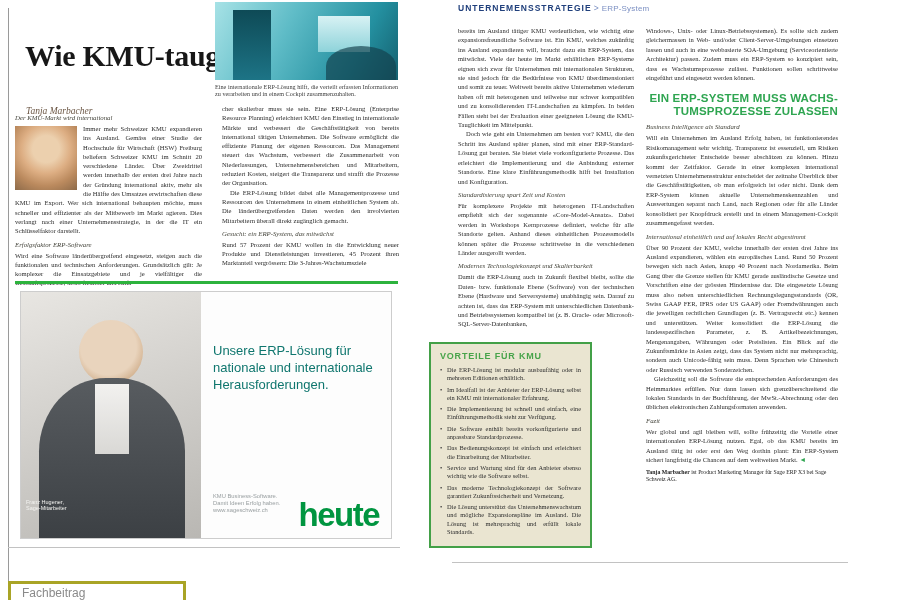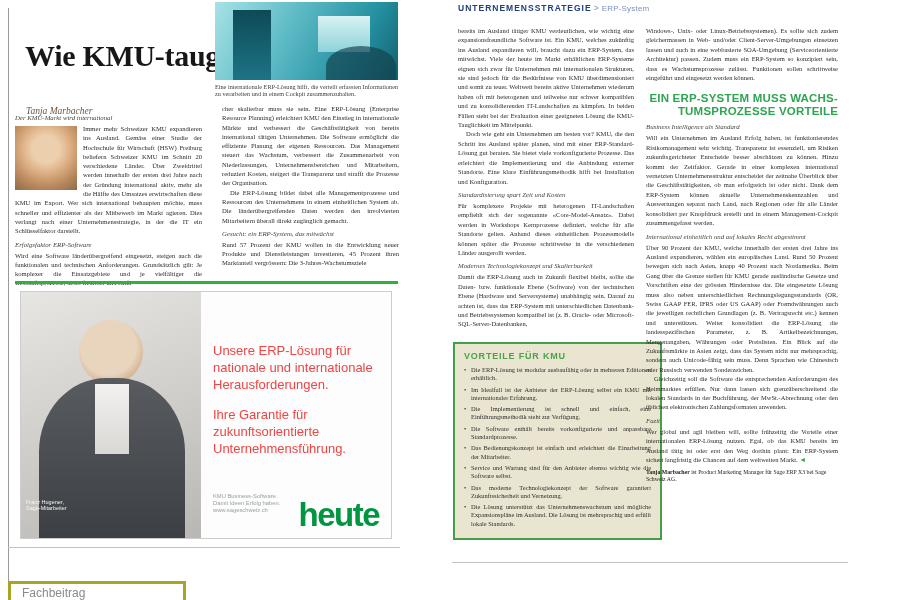--- a/index.html
+++ b/index.html
@@ -44,21 +44,21 @@
               background:linear-gradient(160deg,#e8e6e2 0%,#d3d1cd 45%,#b9b7b3 100%); }
   .ad-head { position:absolute; left:58px; top:28px; width:64px; height:64px; border-radius:50%;
              background:radial-gradient(circle at 46% 42%, #e9d4bd 0 55%, #cdaa86 80%, #b3906c 100%); }
   .ad-suit { position:absolute; left:18px; top:86px; width:146px; height:160px; border-radius:46% 46% 0 0;
              background:linear-gradient(180deg,#585c60,#3c4044); }
   .ad-shirt { position:absolute; left:74px; top:92px; width:34px; height:70px;
               background:linear-gradient(180deg,#f2f1ef,#d9d8d5); }
   .ad-credit { position:absolute; left:5px; bottom:26px; font-family:"Liberation Sans",sans-serif;
                font-size:5.5px; line-height:6.6px; color:#f3f3f0; }
   .ad-text { position:absolute; left:192px; top:50px; width:170px;
-             font-family:"Liberation Sans",sans-serif; color:#ef4444; font-size:13px; line-height:17px; }
+             font-family:"Liberation Sans",sans-serif; color:#0f766e; font-size:13px; line-height:17px; }
   .ad-text p + p { margin-top:13px; }
   .ad-small { position:absolute; left:192px; top:201px; font-family:"Liberation Sans",sans-serif;
               font-size:5.8px; line-height:7px; color:#9aa0a2; }
   .sage { position:absolute; right:12px; bottom:8px; font-family:"Liberation Sans",sans-serif;
           font-weight:bold; font-size:33px; line-height:30px; color:#009540; letter-spacing:-1.5px; }
 
   .footer-box { position:absolute; left:8px; top:581px; width:178px; height:46px;
                 border:3px solid #a9a426; background:#fff; padding:2px 0 0 11px; }
   .footer-label { font-family:"Liberation Sans",sans-serif; font-size:12px; color:#8a8a8a; }
   .footer-journal { font-size:13.5px; color:#141414; margin-top:1px; }
@@ -66,21 +66,21 @@
   
   .kicker { position:absolute; left:458px; top:3px; font-family:"Liberation Sans",sans-serif;
             font-size:8.5px; font-weight:bold; letter-spacing:1px; color:#21407c;text-align:right; }
   .kicker .sep { color:#7b8fc2; font-weight:normal; padding:0 2px; }
   .kicker .sub { color:#7b8fc2; font-weight:normal; font-size:8px; letter-spacing:0.2px; }
 
   .colA { left:458px; top:26px; width:176px; }
   .colB { left:646px; top:26px; width:192px; }
   .colA .body, .colB .body { font-size:6.5px; line-height:9.4px; }
 
-  .vbox { position:absolute; left:453px; top:342px; width:209px;
+  .vbox { position:absolute; left:429px; top:342px; width:163px;
           background:#eae5d1; border:2px solid #43a047; padding:7px 9px 7px; }
   .vbox-title { font-family:"Liberation Sans",sans-serif; font-weight:bold; font-size:9px;
                 letter-spacing:0.8px; color:#48a44b; margin-bottom:5px; }
   .vbox ul { list-style:none; }
   .vbox li { position:relative; font-size:6.4px; line-height:8.3px; padding-left:7px;
              margin-bottom:3px; text-align:justify; color:#2e2e2e; }
   .vbox li::before { content:"•"; position:absolute; left:0; top:0; }
 
   .green-head { font-family:"Liberation Sans",sans-serif; font-weight:bold; font-size:11.5px;
                 line-height:13px; letter-spacing:0.2px; color:#2fa551; margin:10px 0 5px;text-align:right; }
@@ -123,21 +123,20 @@
 
   <div class="ad">
     <div class="ad-photo">
       <div class="ad-head"></div>
       <div class="ad-suit"></div>
       <div class="ad-shirt"></div>
       <div class="ad-credit"><span>Franz Hugener,</span><br><span>Sage-Mitarbeiter</span></div>
     </div>
     <div class="ad-text">
       <p>Unsere ERP-Lösung für nationale und internationale Herausforderungen.</p>
-      <p>Ihre Garantie für zukunftsorientierte Unternehmensführung.</p>
     </div>
     <div class="ad-small"><span>KMU Business-Software.</span><br><span>Damit Ideen Erfolg haben.</span><br><span>www.sageschweiz.ch</span></div>
     <div class="sage">heute</div>
   </div>
 
   <div class="rule" style="left:8px; top:547px; width:392px; height:1px;"></div>
 
   <div class="footer-box">
     <div class="footer-label">Fachbeitrag</div>
     <div class="footer-journal">Swiss Export Journal</div>
@@ -163,21 +162,21 @@
       <li>Die Software enthält bereits vorkonfigurierte und anpassbare Standardprozesse.</li>
       <li>Das Bedienungskonzept ist einfach und erleichtert die Einarbeitung der Mitarbeiter.</li>
       <li>Service und Wartung sind für den Anbieter ebenso wichtig wie die Software selbst.</li>
       <li>Das moderne Technologiekonzept der Software garantiert Zukunftssicherheit und Vernetzung.</li>
       <li>Die Lösung unterstützt das Unternehmenswachstum und mögliche Expansionspläne im Ausland. Die Lösung ist mehrsprachig und erfüllt lokale Standards.</li>
     </ul>
   </div>
 
   <div class="col colB">
     <p class="body">Windows-, Unix- oder Linux-Betriebssystemen). Es sollte sich zudem gleichermassen in Web- und/oder Client-Server-Umgebungen einsetzen lassen und auch in eine webbasierte SOA-Umgebung (Serviceorientierte Architektur) passen. Zudem muss ein ERP-System so konzipiert sein, dass es Wachstumsprozesse zulässt. Funktionen sollen schrittweise eingeführt und eingesetzt werden können.</p>
-    <div class="green-head"><span>EIN ERP-SYSTEM MUSS WACHS-</span><br><span>TUMSPROZESSE VORTEILE</span></div>
+    <div class="green-head"><span>EIN ERP-SYSTEM MUSS WACHS-</span><br><span>TUMSPROZESSE ZULASSEN</span></div>
     <div class="subhead">Business Intelligence als Standard</div>
     <p class="body">Will ein Unternehmen im Ausland Erfolg haben, ist funktionierendes Risikomanagement sehr wichtig. Transparenz ist essenziell, um Risiken zukunftsgerichteter Entscheide besser abschätzen zu können. Hinzu kommt der Zeitfaktor. Gerade in einer komplexen international vernetzten Unternehmensstruktur entscheidet der zeitnahe Überblick über die Geschäftstätigkeiten, ob man erfolgreich ist oder nicht. Dank dem ERP-System können aktuelle Unternehmenskennzahlen und Auswertungen separat nach Land, nach Regionen oder für alle Länder konsolidiert per Knopfdruck erstellt und in einem Management-Cockpit zusammengefasst werden.</p>
     <div class="subhead">International einheitlich und auf lokales Recht abgestimmt</div>
     <p class="body">Über 90 Prozent der KMU, welche innerhalb der ersten drei Jahre ins Ausland expandieren, wählen ein europäisches Land. Rund 50 Prozent bewegen sich nach Asien, knapp 40 Prozent nach Nordamerika. Beim Gang über die Grenze stellen für KMU gerade ausländische Gesetze und Vorschriften eine der grössten Hindernisse dar. Die eingesetzte Lösung muss also neben unterschiedlichen Rechnungslegungsstandards (OR, Swiss GAAP FER, IFRS oder US GAAP) oder Fremdwährungen auch die jeweiligen rechtlichen Grundlagen (z. B. Vertragsrecht etc.) kennen und unterstützen. Weiter konsolidiert die ERP-Lösung die landesspezifischen Parameter, z. B. Artikelbezeichnungen, Mengenangaben, Währungen oder Preislisten. Ein Blick auf die Zukunftsmärkte in Asien zeigt, dass das System nicht nur mehrsprachig, sondern auch Unicode-fähig sein muss. Denn Sprachen wie Chinesisch oder Russisch verwenden Sonderzeichen.</p>
     <p class="body ind">Gleichzeitig soll die Software die entsprechenden Anforderungen des Heimmarktes erfüllen. Nur dann lassen sich grenzüberschreitend die lokalen Standards in der Buchführung, der MwSt.-Abrechnung oder den üblichen elektronischen Zahlungsformaten anwenden.</p>
     <div class="subhead">Fazit</div>
     <p class="body"><span>Wer global und agil bleiben will, sollte frühzeitig die Vorteile einer internationalen ERP-Lösung nutzen. Egal, ob das KMU bereits im Ausland tätig ist oder erst den Weg dorthin plant: Ein ERP-System sichert langfristig die Chancen auf dem weltweiten Markt.</span> <span class="endmark">◄</span></p>
     <p class="byline"><span class="name">Tanja Marbacher</span><span> ist Product Marketing Manager für Sage ERP X3 bei Sage Schweiz AG.</span></p>
   </div>
 

